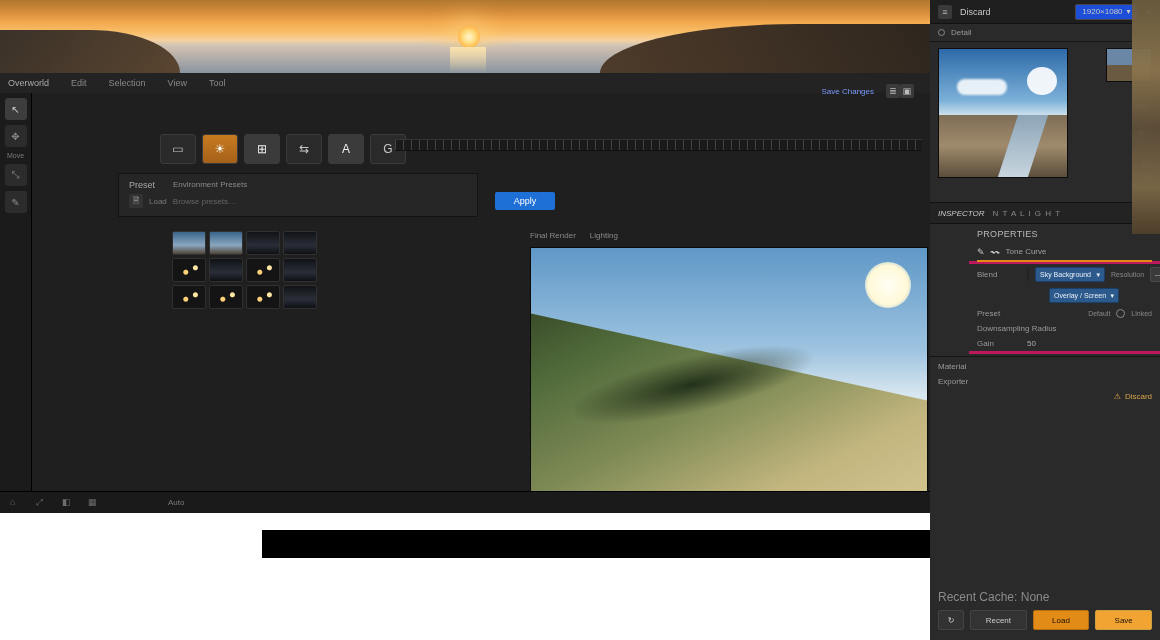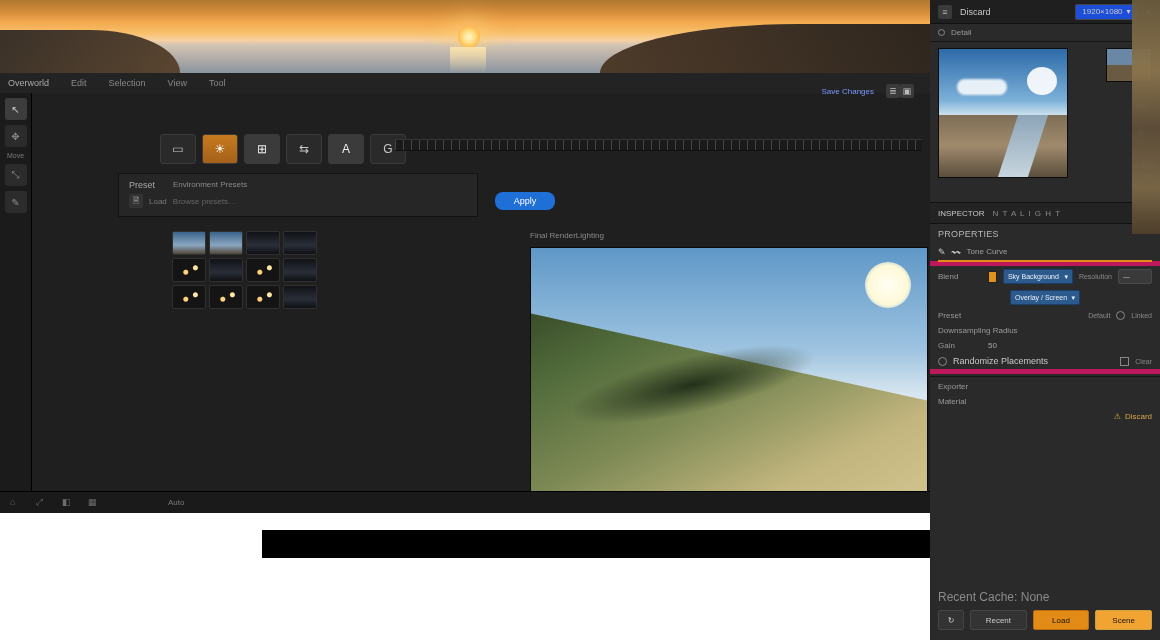--- a/index.html
+++ b/index.html
@@ -40,29 +40,29 @@
 .bigtool.lit { background:#3b3b3b; color:#eee; }
 .ruler { position:absolute; left:395px; top:66px; right:8px; height:12px; background:#1a1a1a; border-top:1px solid #333; border-bottom:1px solid #111;
          background-image: repeating-linear-gradient(to right, #444 0 1px, transparent 1px 8px); }
 
 
 .preset-panel { position:absolute; left:118px; top:100px; width:360px; background:#262626; border:1px solid #131313; }
 .preset-head { padding:6px 10px 2px; font-size:8px; color:#8a8a8a; display:flex; gap:18px;}
 .preset-head .lbl { color:#a8a8a8; font-size:9px;}
 .preset-row2 { padding:2px 10px 8px; font-size:8px; color:#7a7a7a; display:flex; align-items:center; gap:6px;}
 .preset-row2 .fileico { width:14px;height:14px;background:#333;border-radius:2px;display:inline-flex;align-items:center;justify-content:center;color:#bbb;font-size:8px;}
-.apply-btn { position:absolute; right:-18px; bottom:6px; transform:translateX(100%); width:60px; height:18px; background:#1e6fd6; color:#fff; font-size:9px; border-radius:8px; display:flex;align-items:center;justify-content:center;}
+.apply-btn { position:absolute; right:-18px; bottom:6px; transform:translateX(100%); width:60px; height:18px; background:#1e6fd6; color:#fff; font-size:9px; border-radius:2px; display:flex;align-items:center;justify-content:center;}
 .preset-grid { position:absolute; left:172px; top:158px; width:150px; display:grid; grid-template-columns:repeat(4,34px); grid-auto-rows:24px; gap:3px; }
 .preset-grid > div { background:#1a1a1a; border:1px solid #303030; border-radius:2px; overflow:hidden; }
 .preset-grid .thumb-sky { background:linear-gradient(#3a658d,#8aa6bf 60%,#504438);}
 .preset-grid .thumb-dark { background:linear-gradient(#101216,#2a2e38 60%,#0e1014);}
 .preset-grid .thumb-lights { background:radial-gradient(circle at 40% 60%, #ffd27a 0 2px, transparent 3px),radial-gradient(circle at 70% 40%, #ffe6a3 0 2px, transparent 3px),#141414;}
 
 
-.preview-tabs { position:absolute; left:530px; top:158px; height:16px; display:flex; font-size:8px; color:#8a8a8a;}
+.preview-tabs { position:absolute; left:530px; top:158px; height:16px; display:flex; gap:14px; font-size:8px; color:#8a8a8a;}
 .preview { position:absolute; left:530px; top:174px; width:398px; height:255px; overflow:hidden; border:1px solid #0a0a0a; }
 .pv-sky { position:absolute; inset:0; background:linear-gradient(to bottom,#5f98c7 0%,#9dc3e0 40%,#d8e6ef 58%); }
 .pv-sun { position:absolute; right:16px; top:14px; width:46px;height:46px;border-radius:50%;background:radial-gradient(circle,#fffef4,#fff9d8 60%,rgba(255,249,216,0));}
 .pv-mtn { position:absolute; right:-30px; bottom:0; width:260px; height:120px; background:linear-gradient(140deg,#6d7a85,#97a0a6); clip-path: polygon(0 100%,18% 40%,38% 70%,62% 10%,100% 60%,100% 100%);}
 .pv-slope { position:absolute; left:-30px; bottom:-20px; width:480px; height:260px; background:linear-gradient(160deg,#2c3a1f 0%,#506a3a 25%,#7e8a55 50%,#c2b57e 75%,#d6c892 100%); transform:rotate(-7deg); clip-path: polygon(0 5%,100% 70%,100% 100%,0 100%);}
 .pv-trees { position:absolute; left:40px; top:70px; width:300px; height:120px; background: radial-gradient(ellipse 180px 40px at 40% 50%, rgba(25,40,20,.9), transparent 70%); transform:rotate(-13deg);}
 
 
 .editor-footer { position:absolute; left:0; bottom:0; width:100%; height:22px; background:#1a1a1a; border-top:1px solid #000; display:flex; align-items:center; gap:14px; padding:0 10px; }
 .editor-footer .ficon { width:12px;height:12px;color:#6d6d6d; font-size:9px;}
@@ -84,24 +84,24 @@
 .rpp-cloud{position:absolute;left:18px;top:30px;width:50px;height:16px;background:rgba(255,255,255,.85);border-radius:10px;filter:blur(1px);}
 .rpp-cloud2{position:absolute;right:10px;top:18px;width:30px;height:28px;background:rgba(255,255,255,.9);border-radius:50%;filter:blur(.5px);}
 .rpp-land{position:absolute;left:0;bottom:0;width:100%;height:62px;background:linear-gradient(#7e6e56,#a08a6c 50%,#5a4e3c);}
 .rpp-river{position:absolute;left:54%;bottom:0;width:30px;height:62px;background:linear-gradient(#8da5b8,#c7d5de);transform:skewX(-18deg);}
 .rp-thumb2 { position:absolute; right:8px; top:6px; width:46px; height:34px; border:1px solid #0c0c0c; background:linear-gradient(#6a88a5 0 50%,#6a5a42 50%); }
 .rp-sideicons { position:absolute; right:10px; top:54px; display:flex; flex-direction:column; gap:10px; }
 .rp-sideicons .si { width:18px;height:18px;background:#3a3a3a;border-radius:2px;display:flex;align-items:center;justify-content:center;color:#aaa;font-size:9px;}
 .rp-sidelabels { position:absolute; right:6px; top:120px; font-size:7px; color:#888; display:flex; flex-direction:column; gap:4px; align-items:flex-end;}
 
 .rp-tabs { height:22px; background:#232323; border-top:1px solid #111; border-bottom:1px solid #111; display:flex; align-items:center; padding:0 8px; gap:8px; font-size:8px;}
-.rp-tabs .t1{color:#c8c8c8;}
+.rp-tabs .t1{color:#c8c8c8;font-style:italic;}
 .rp-tabs .trest{color:#8a8a8a;letter-spacing:1px;}
 
-.rp-section { border-bottom:5px solid #be185d; }
+.rp-section { border-bottom:3px solid #be185d;margin-left:39px; }
 .rp-sec-title { padding:5px 8px 3px; font-size:9px; color:#b8b8b8; text-transform:uppercase; letter-spacing:.3px;}
 .rp-row { display:flex; align-items:center; padding:3px 8px; gap:6px; font-size:8px; color:#a0a0a0;}
 .rp-row .arrow{color:#ccc;font-size:9px;}
 .rp-underline { position:relative; }
 .rp-underline::after{content:"";position:absolute;left:8px;right:8px;bottom:-1px;height:2px;background:#e38b17;}
 .rp-field { display:flex; align-items:center; gap:6px; padding:3px 8px;}
 .rp-field label{font-size:8px;color:#999;min-width:44px;}
 .rp-swatch{width:16px;height:12px;background:#e0941e;border:1px solid #222;}
 .rp-select{height:15px;flex:0 0 70px;background:#2d5a8c;border:1px solid #1a3f68;color:#e8f0f8;font-size:7px;display:flex;align-items:center;padding:0 4px;border-radius:2px;justify-content:space-between;}
 .rp-select.gray{background:#3a3a3a;border-color:#4a4a4a;color:#bbb;}
@@ -301,47 +301,40 @@
       <span class="rp-radio"></span>
       <span class="rp-mini">Linked</span>
     </div>
     <div class="rp-field">
       <label style="min-width:110px">Downsampling Radius</label>
     </div>
     <div class="rp-field">
       <label>Gain</label>
       <span class="rp-num">50</span>
     </div>
-    <div class="rp-field">
-      <span class="rp-radio"></span>
-      <span>Randomize Placements</span>
-      <span style="flex:1"></span>
-      <span class="rp-check"></span>
-      <span class="rp-mini">Clear</span>
-    </div>
   </div>
 
   <div class="rp-divider"></div>
+  <div class="rp-linklike">Material</div>
   <div class="rp-linklike">Exporter</div>
-  <div class="rp-linklike">Material</div>
   <div class="rp-discard">
     <span style="flex:1"></span>
     <span class="warn">⚠</span>
     <span>Discard</span>
   </div>
 
   <div class="rp-footer">
     <div class="note">Recent Cache: None</div>
     <div class="rp-btns">
       <div class="rp-btn iconly">
             <span>↻</span>
           </div>
       <div class="rp-btn">Recent</div>
       <div class="rp-btn orange">Load</div>
-      <div class="rp-btn orange2">Scene</div>
+      <div class="rp-btn orange2">Save</div>
     </div>
   </div>
 </div>
 
 <div class="texstrip"></div>
 <div class="blackbar"></div>
 
 </div>
 
 </body></html>

